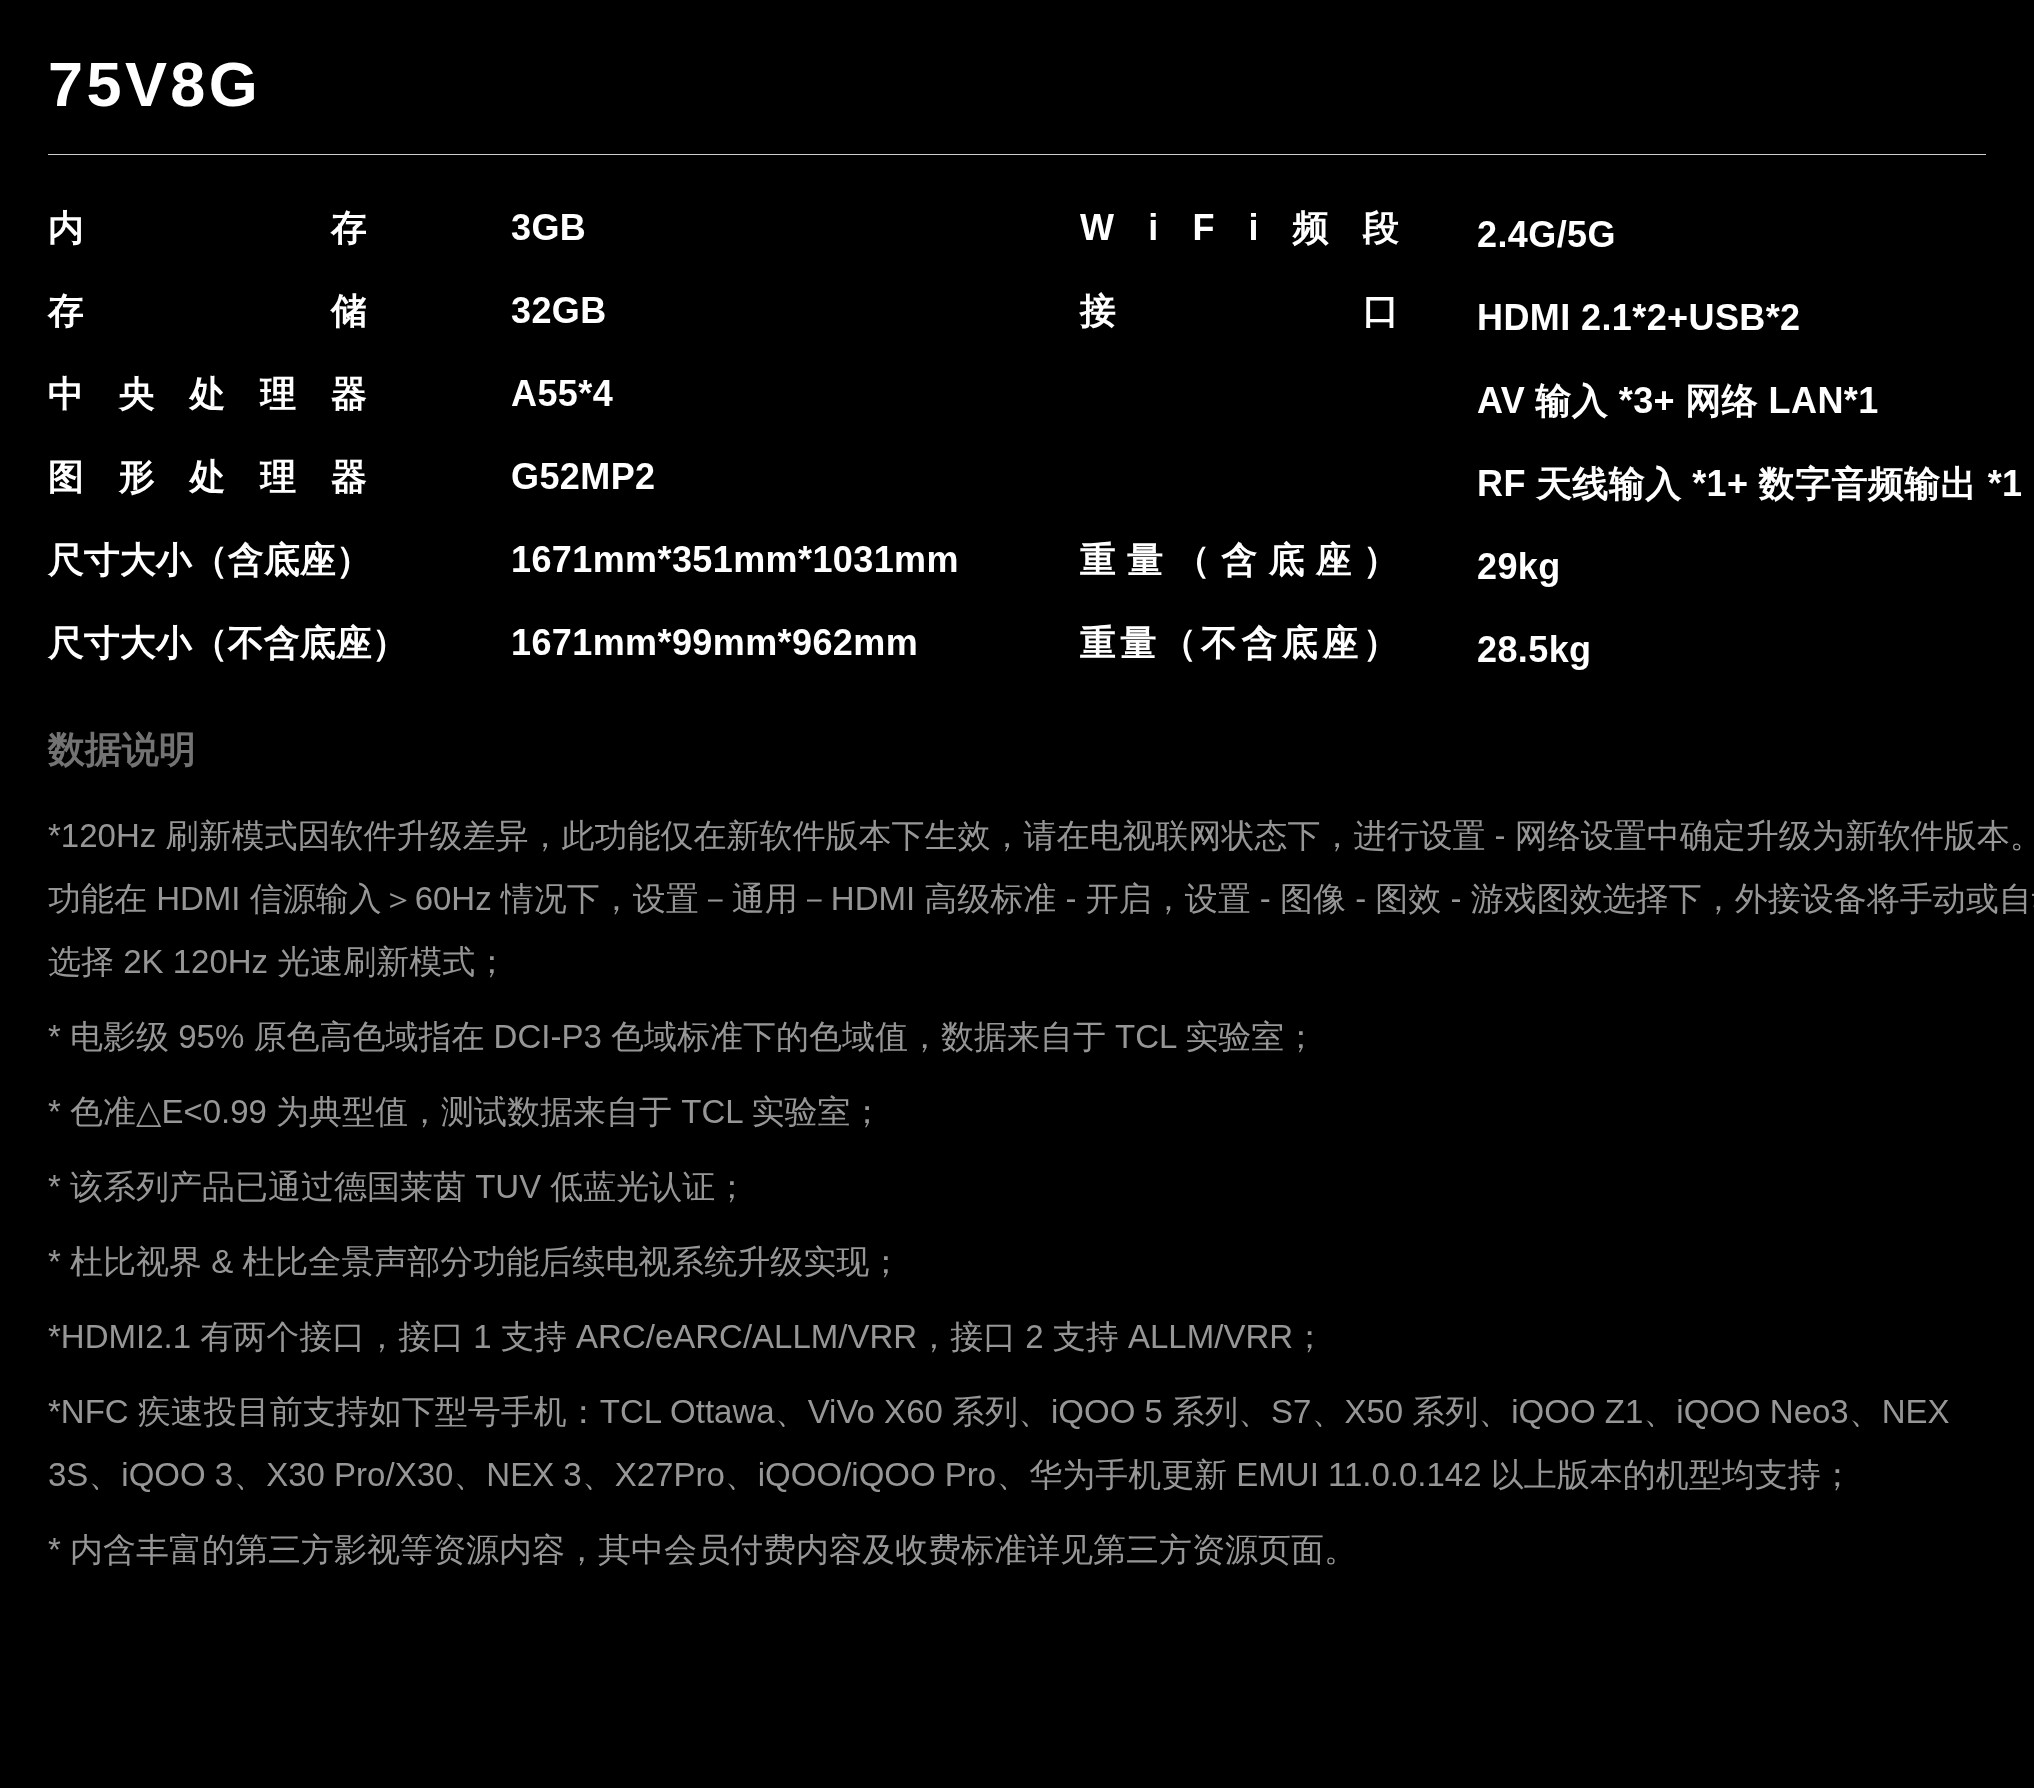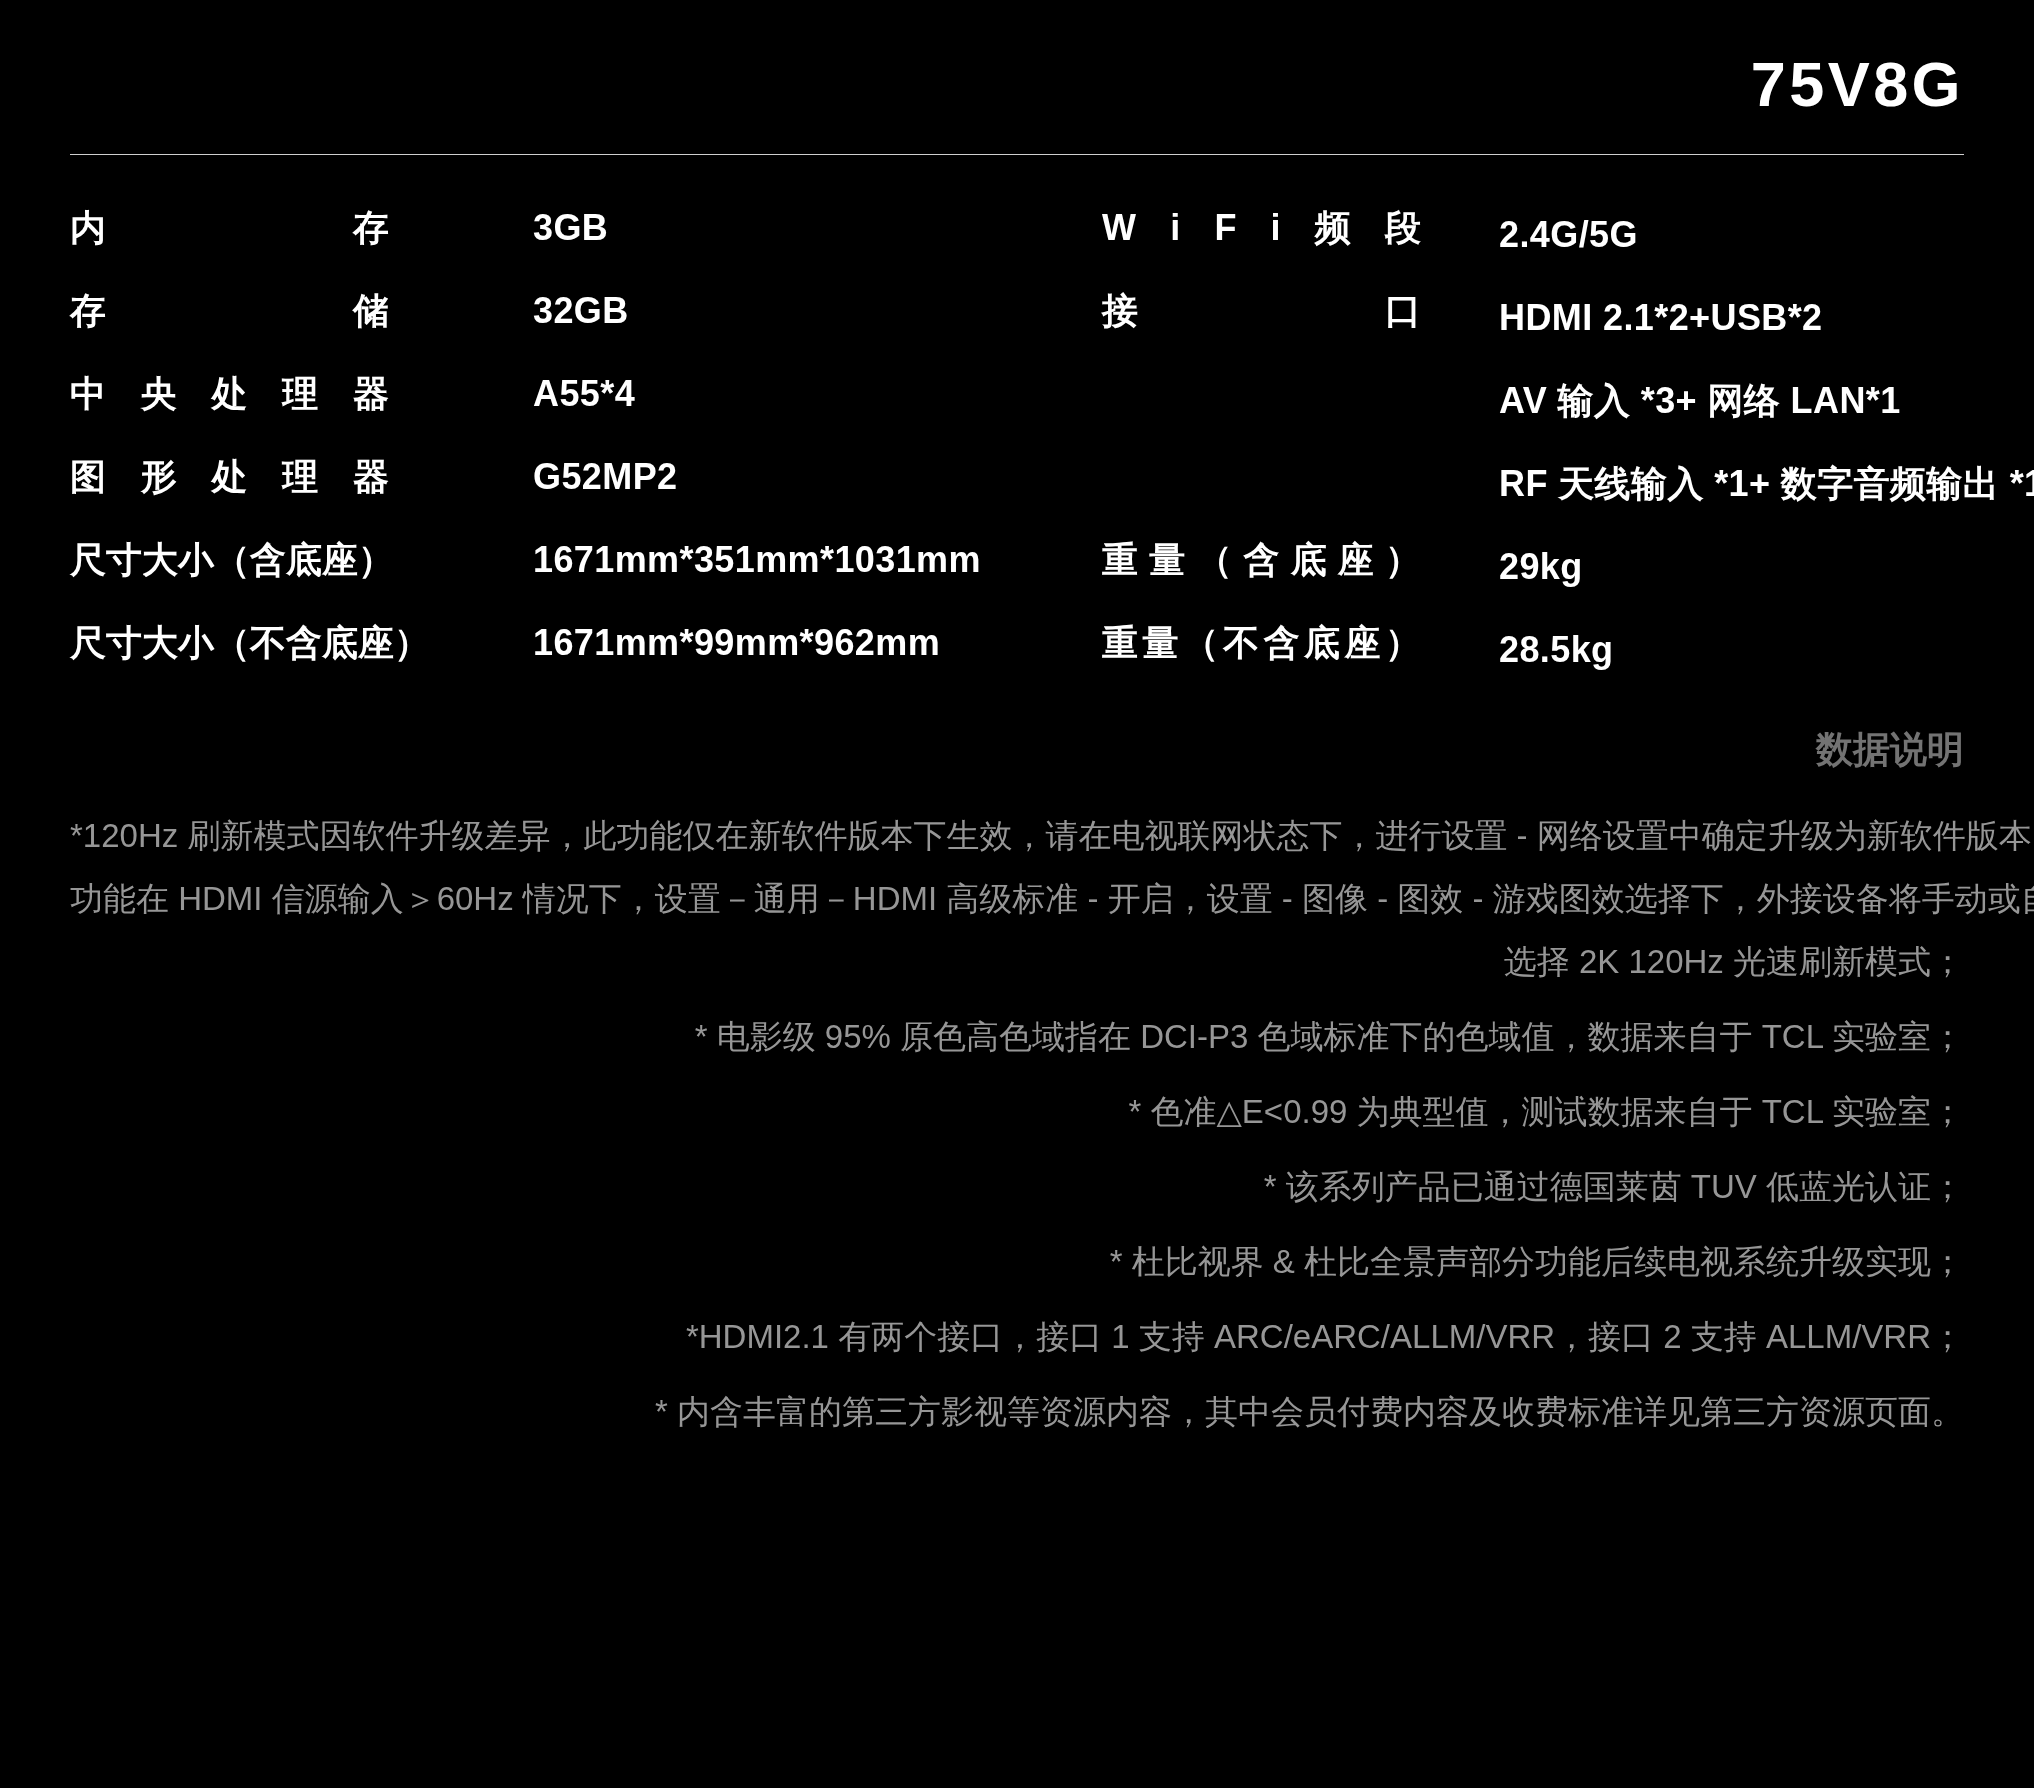--- a/index.html
+++ b/index.html
@@ -3,21 +3,21 @@
 <meta charset="utf-8">
 <style>
   * { margin: 0; padding: 0; box-sizing: border-box; }
   html, body { background: #000; }
   body {
     width: 2034px; height: 1788px;
     font-family: "Liberation Sans", "DejaVu Sans", sans-serif;
     overflow: hidden;
     position: relative;
   }
-  .page { padding: 0 70px; text-align: right; }
+  .page { padding: 0 48px; }
 
   
   .title {
     margin-top: 51px;
     font-size: 63px;
     line-height: 66px;
     font-weight: 700;
     letter-spacing: 3.4px;
     color: #ffffff;
   }
@@ -233,18 +233,22 @@
     <div class="note-para">
         <div class="note-line">* 该系列产品已通过德国莱茵 TUV 低蓝光认证；</div>
       </div>
     <div class="note-para">
         <div class="note-line">* 杜比视界 &amp; 杜比全景声部分功能后续电视系统升级实现；</div>
       </div>
     <div class="note-para">
         <div class="note-line">*HDMI2.1 有两个接口，接口 1 支持 ARC/eARC/ALLM/VRR，接口 2 支持 ALLM/VRR；</div>
       </div>
     <div class="note-para">
+        <div class="note-line">*NFC 疾速投目前支持如下型号手机：TCL Ottawa、ViVo X60 系列、iQOO 5 系列、S7、X50 系列、iQOO Z1、iQOO Neo3、NEX</div>
+        <div class="note-line">3S、iQOO 3、X30 Pro/X30、NEX 3、X27Pro、iQOO/iQOO Pro、华为手机更新 EMUI 11.0.0.142 以上版本的机型均支持；</div>
+      </div>
+    <div class="note-para">
         <div class="note-line">* 内含丰富的第三方影视等资源内容，其中会员付费内容及收费标准详见第三方资源页面。</div>
       </div>
   </div>
 
 </div>
 
 
 </body></html>

